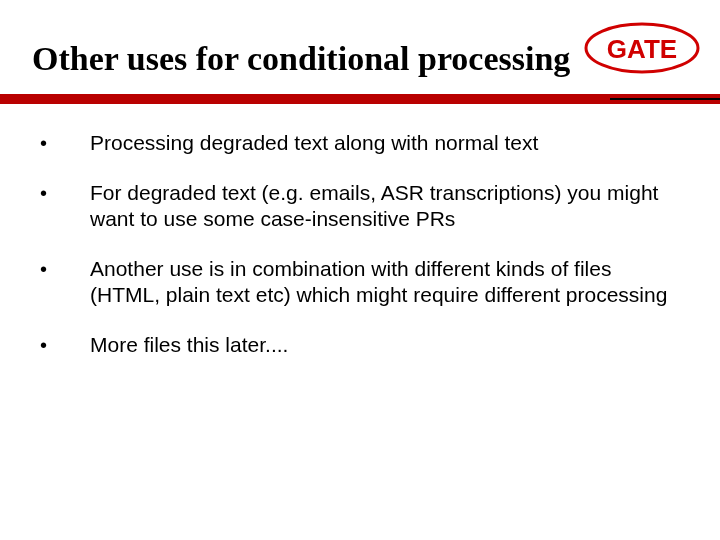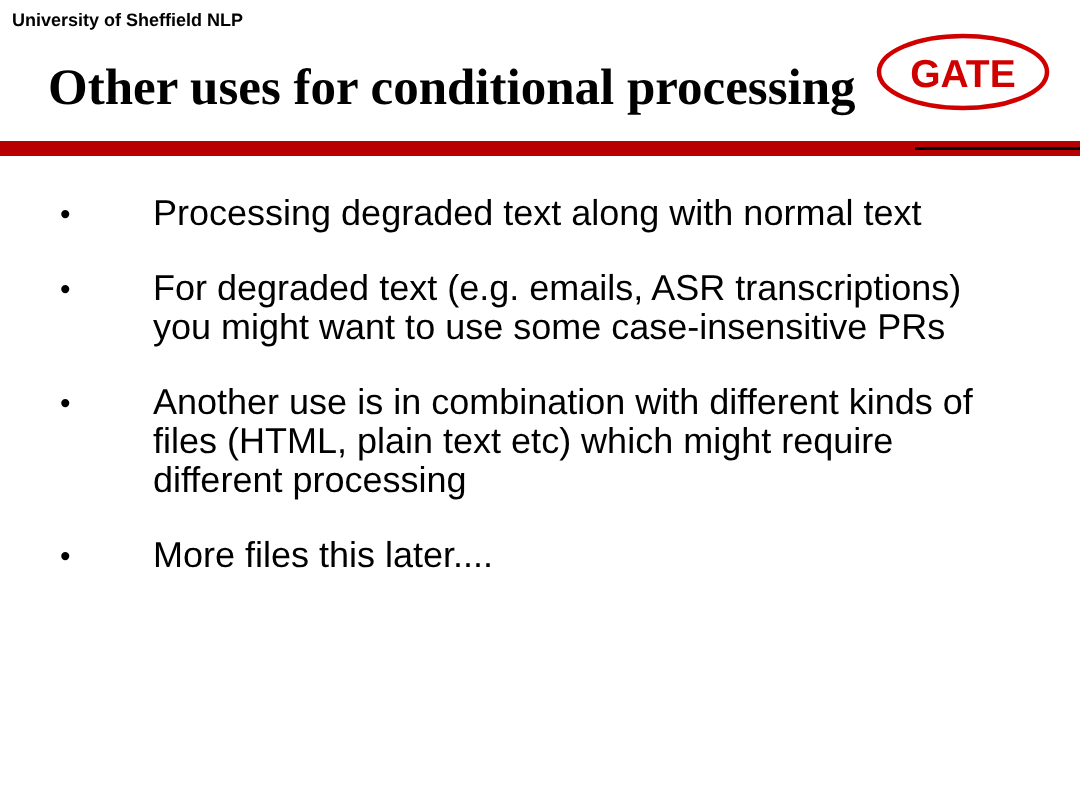--- a/index.html
+++ b/index.html
@@ -72,33 +72,31 @@
   .dot {
     width: 50px;
     flex: 0 0 50px;
     font-size: 20px;
     line-height: 26px;
     color: #000;
     font-family: Arial, sans-serif;
   }
   .txt {
     flex: 1;
-    font-size: 24px;
+    font-size: 21px;
     line-height: 26px;
     color: #000;
     font-family: Arial, sans-serif;
-    margin-left: 12px;
   }
 </style>
 </head>
 <body>
 
 <div class="slide">
 
-  <div class="affiliation">University of Sheffield NLP</div>
 
   <svg class="gate-logo" viewBox="0 0 120 56">
     <ellipse cx="60" cy="28" rx="56" ry="24" fill="none" stroke="#d00000" stroke-width="3"></ellipse>
     <text x="60" y="38" text-anchor="middle" font-family="Arial, Helvetica, sans-serif" font-size="26" font-weight="bold" fill="#d00000">GATE</text>
   </svg>
 
   <div class="title">Other uses for conditional processing</div>
 
   <div class="red-bar"></div>
 

